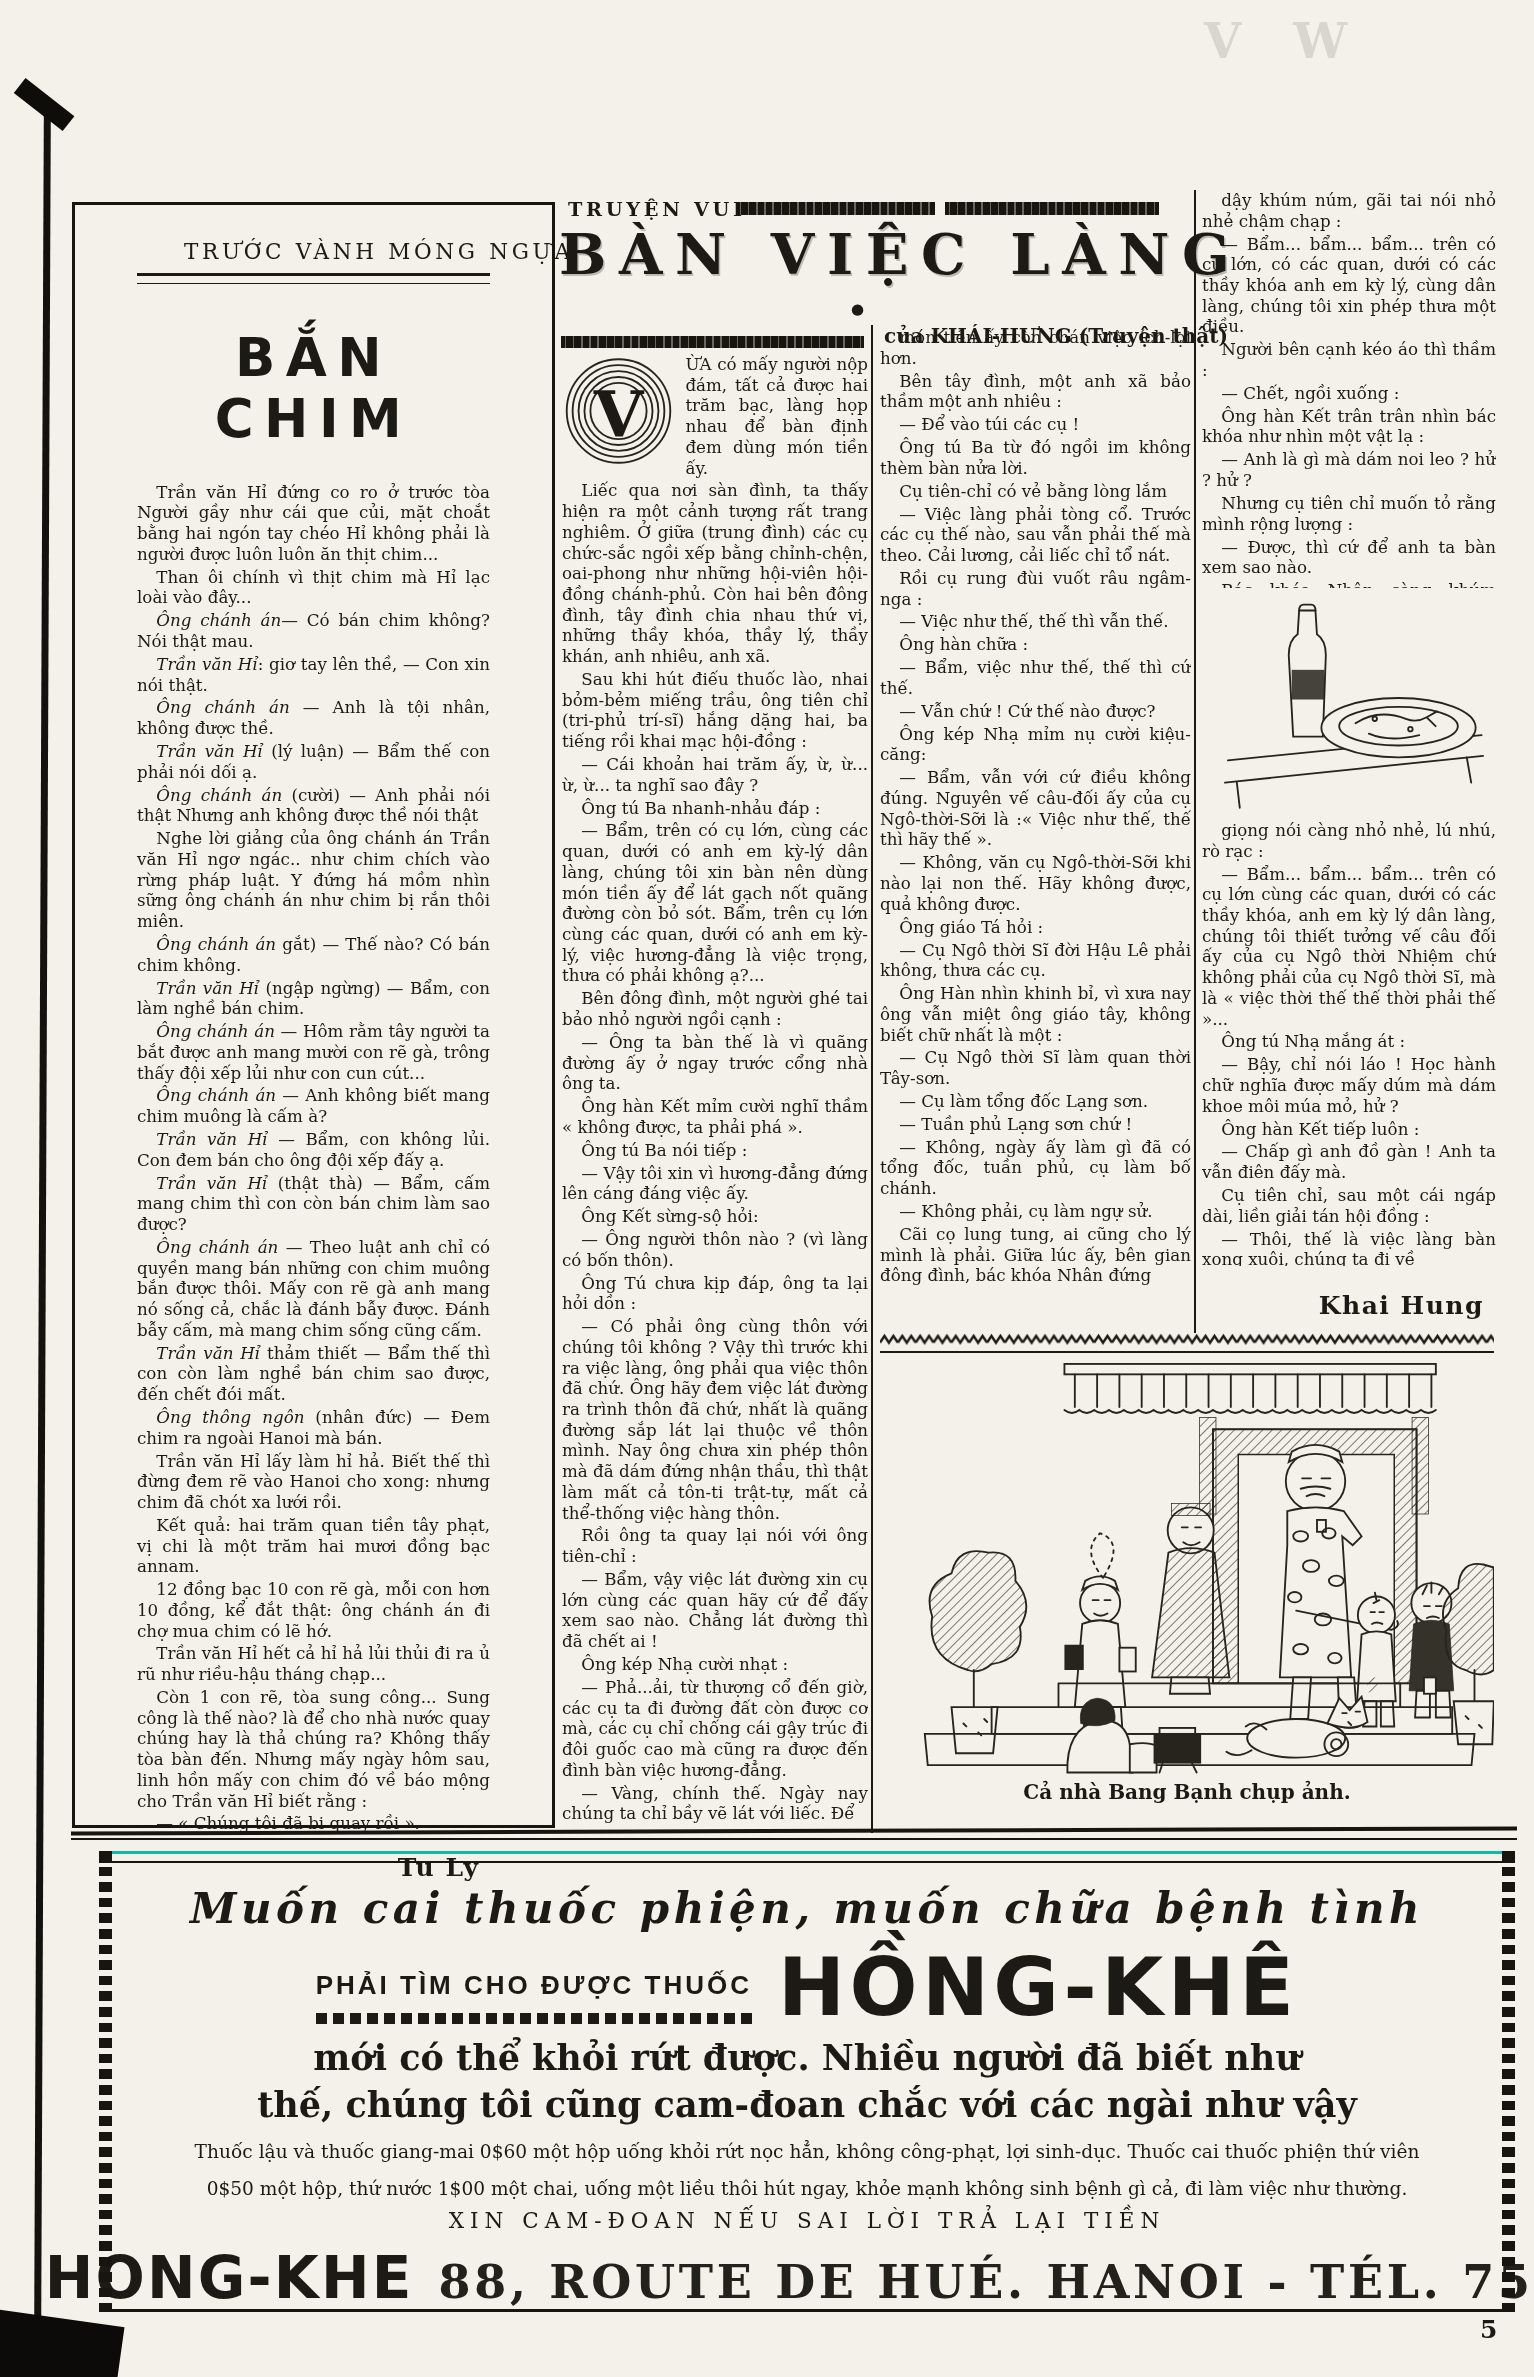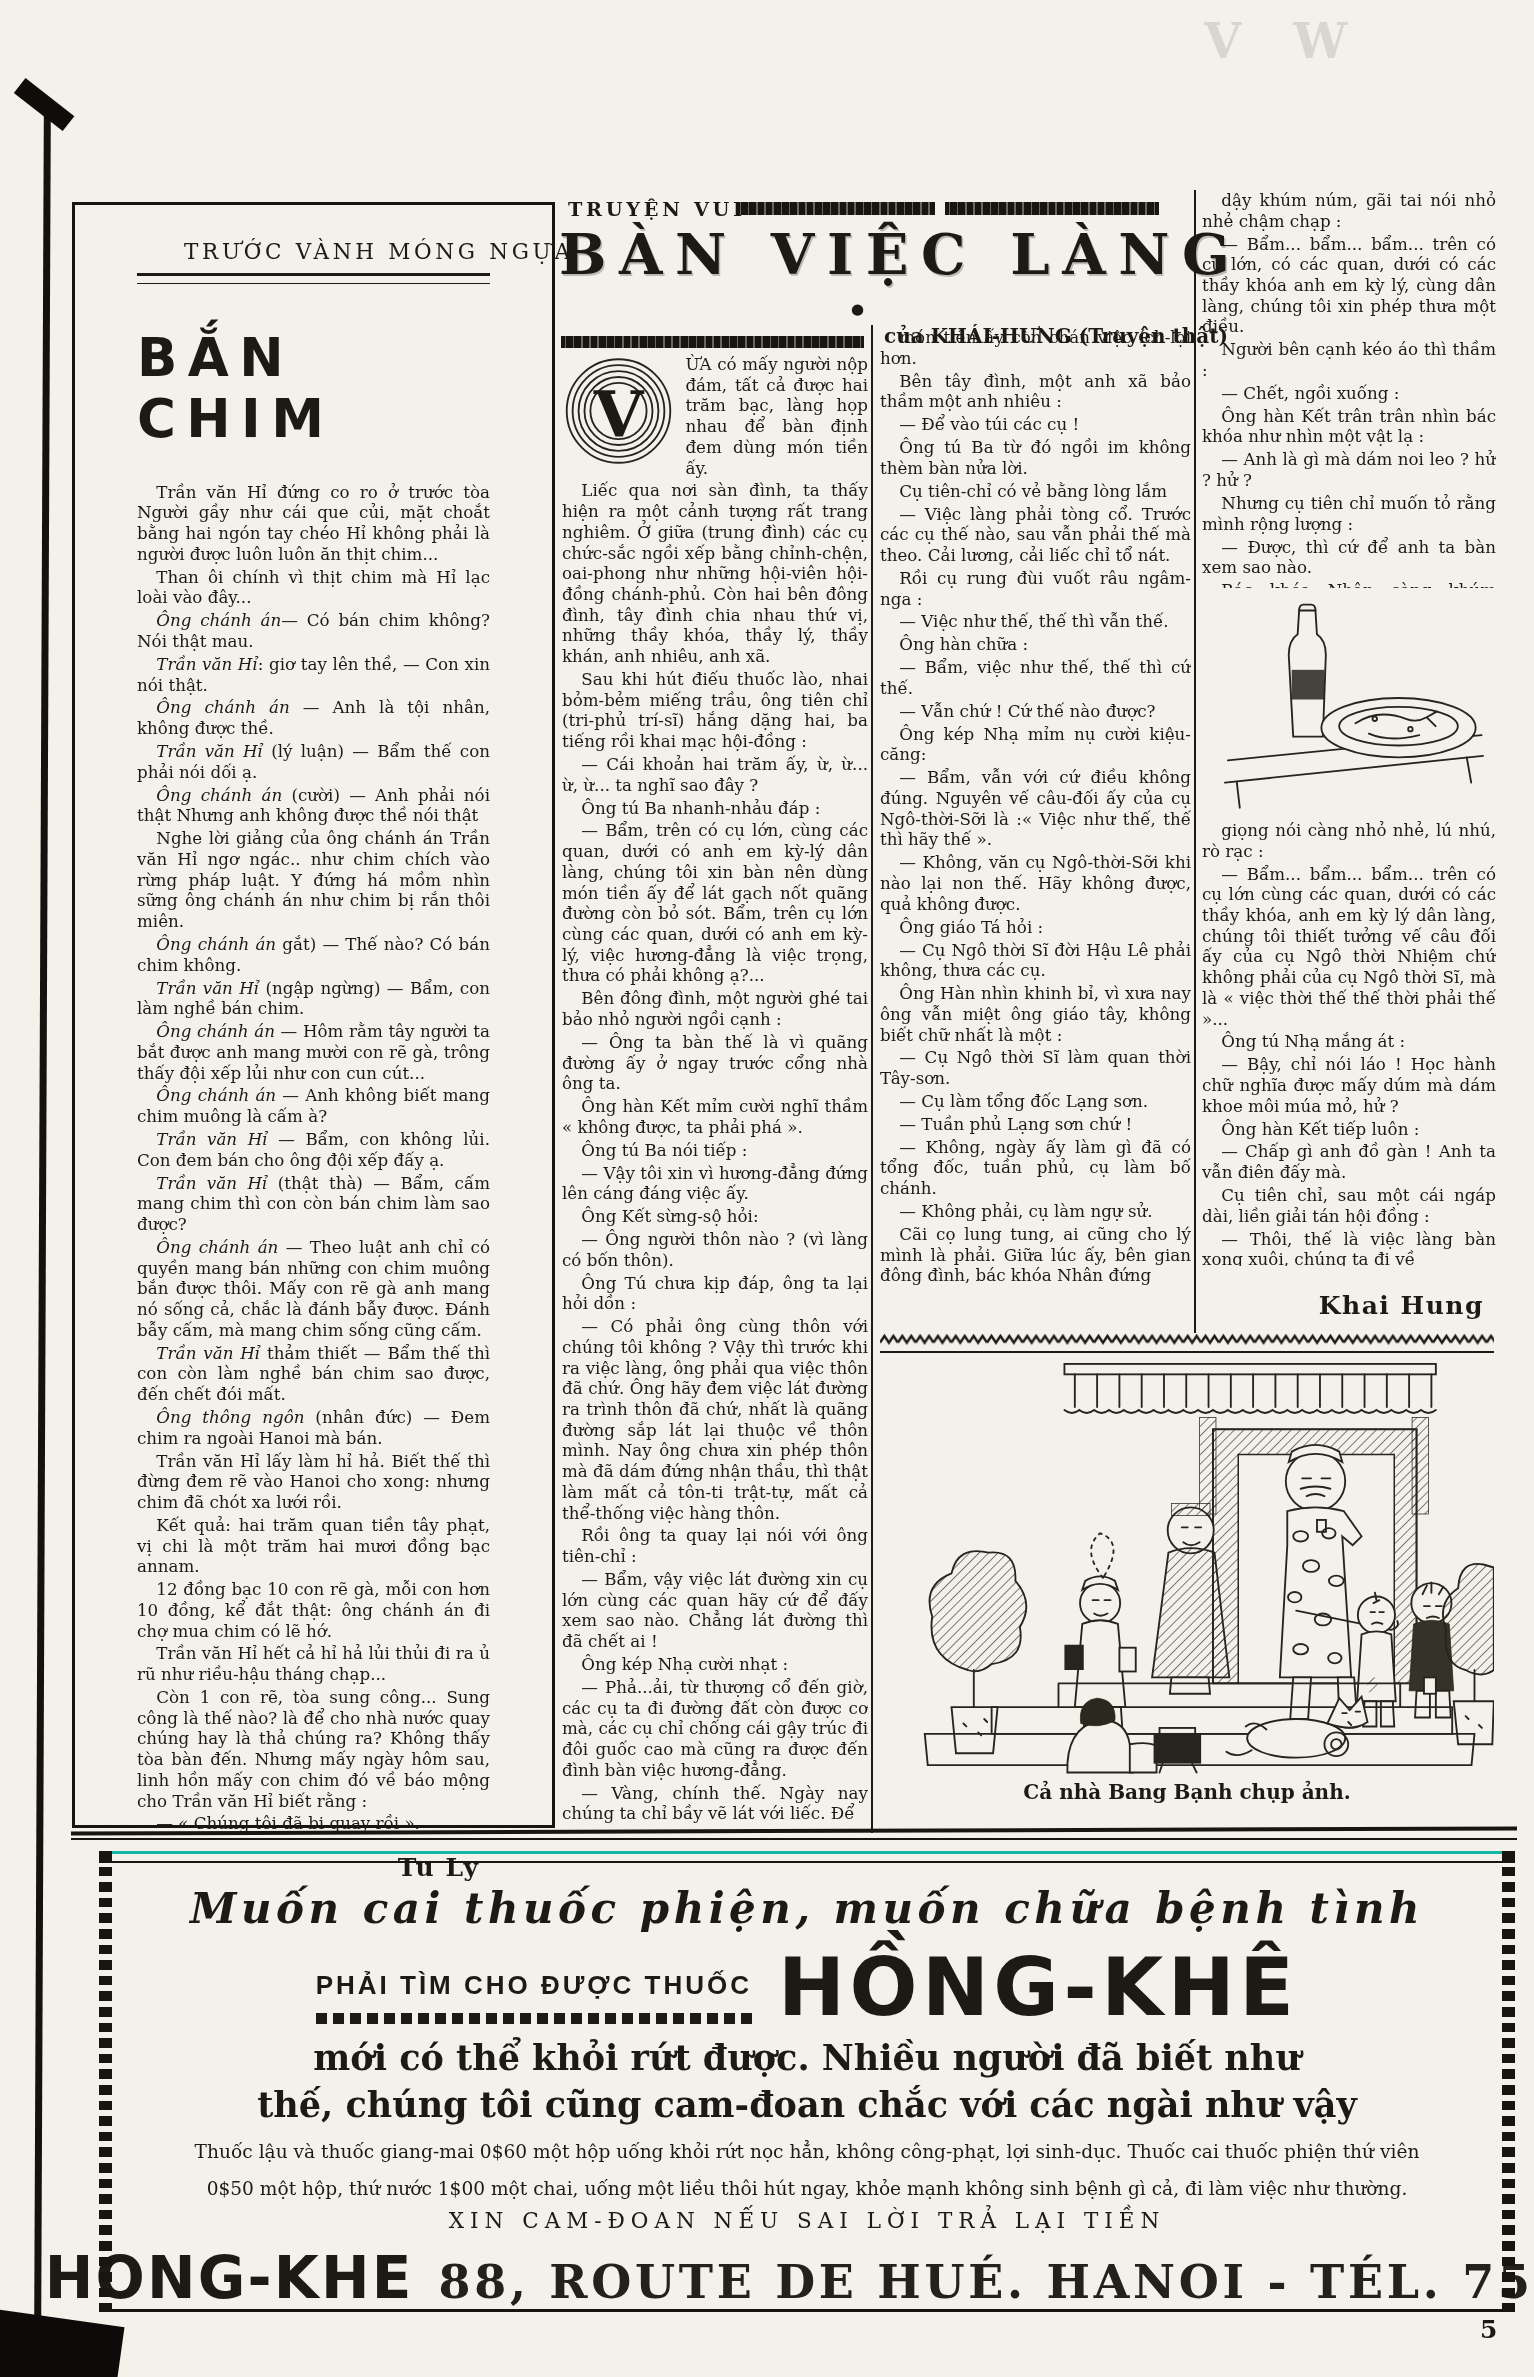--- a/index.html
+++ b/index.html
@@ -14,21 +14,21 @@
   .noint{cursor:default;}
   
   #edge-line{left:39px;top:111px;width:6.7px;height:2218px;background:#14120e;transform:rotate(.25deg);}
   #corner-top{left:13.4px;top:95px;width:62px;height:19.3px;background:#0e0d0a;transform:rotate(38deg);}
   #corner-bottom{left:-22px;top:2317px;width:141px;height:89px;background:#0c0b09;transform:rotate(8deg);}
   #faint-marks{left:1204px;top:13.4px;font:700 48px "DejaVu Serif",serif;color:rgba(40,38,30,.13);letter-spacing:52px;}
   
   #left-box{left:72px;top:202px;width:483px;height:1626px;border:3px solid #17150f;box-sizing:border-box;padding:34px 62px 0 62px;}
   #left-kicker{text-align:left;font-size:21.5px;letter-spacing:3.7px;font-weight:400;white-space:nowrap;margin-left:47px;}
   #left-kicker-rule{margin:9px auto 0 auto;width:100%;height:6.7px;border-top:3px solid #1c1a15;border-bottom:1.5px solid #1c1a15;}
-  #left-title{margin-top:43px;font-family:"DejaVu Sans","Liberation Sans",sans-serif;font-weight:700;font-size:53px;letter-spacing:10.4px;}
+  #left-title{margin-top:43px;text-align:center;font-family:"DejaVu Sans","Liberation Sans",sans-serif;font-weight:700;font-size:53px;letter-spacing:10.4px;}
   .body-text{font-size:16.7px;line-height:1.24;text-align:justify;}
   #left-paras{margin-top:33px;}
   .para{margin:0 0 2.2px 0;text-indent:19.3px;}
   .para i{font-style:italic;}
   .sig{font-weight:700;font-size:25px;text-align:right;letter-spacing:1.5px;}
   #left-sig{margin-top:19.3px;padding-right:10.4px;}
   
   .hatch{background:repeating-linear-gradient(90deg,#17150f 0 3.7px,#6b675c 3.7px 5.2px,#17150f 5.2px 8.2px);}
   #feat-kicker{left:568px;top:198px;font-weight:700;font-size:19.3px;letter-spacing:3.7px;font-family:"DejaVu Serif",serif;}
   #feat-bar1{left:736px;top:202px;width:199px;height:12.6px;}

